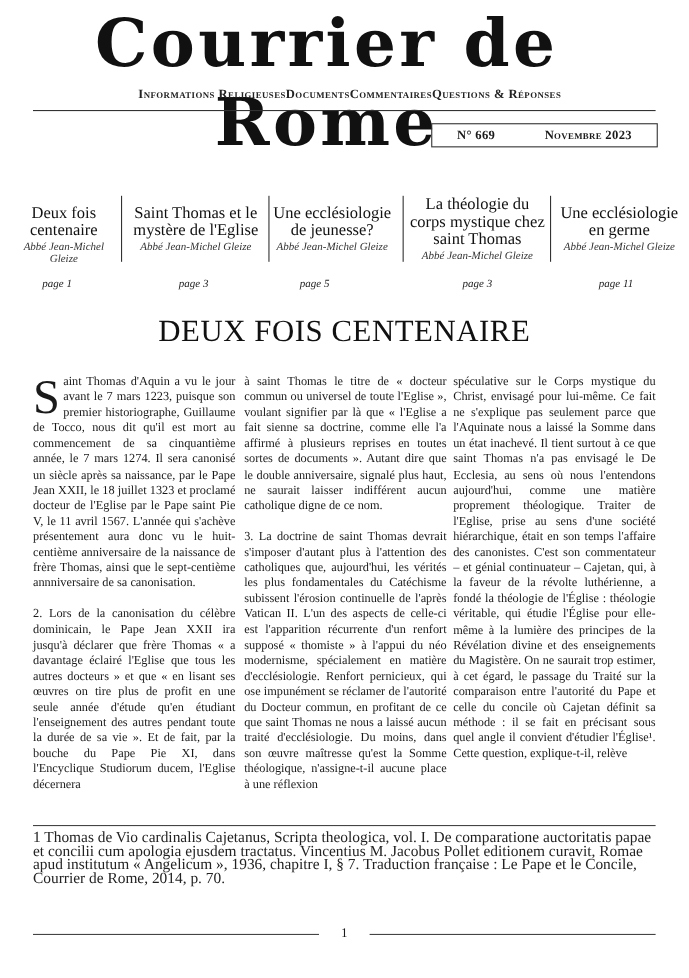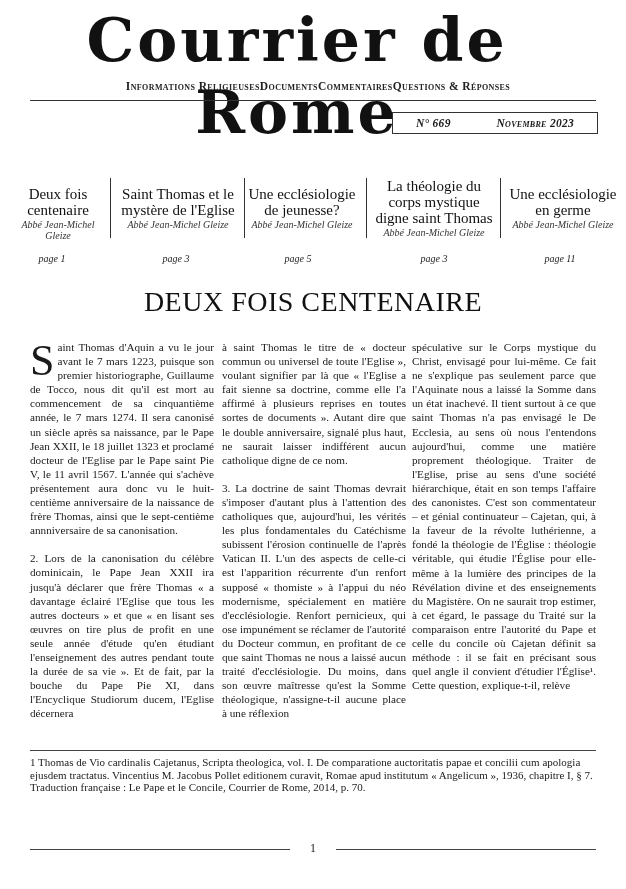--- a/index.html
+++ b/index.html
@@ -6,35 +6,35 @@
   body { width:626px; height:889px; position:relative; overflow:hidden; color:#1a1a1a;
          font-family:"Liberation Serif","DejaVu Serif",serif; }
   .masthead { position:absolute; left:0; top:4px; width:526px; text-align:center;
               font-family:"DejaVu Serif","Liberation Serif",serif; font-weight:bold;
               font-size:60px; letter-spacing:3px; line-height:72px; color:#111;padding-left:34px; }
   .nav { position:absolute; top:80px; left:40px; width:556px; display:flex; justify-content:center;
          font-size:11.5px; font-variant:small-caps; letter-spacing:0.4px; font-weight:bold; color:#222; }
   .rule-top { position:absolute; left:30px; width:566px; top:100px; border-top:1px solid #333; }
   .issue-box { position:absolute; left:392px; top:112px; width:204px; height:20px; border:1px solid #333;
                display:flex; justify-content:space-around; align-items:center;
-               font-size:11.5px; font-variant:small-caps; font-weight:bold; letter-spacing:0.3px;font-style:italic; }
+               font-size:11.5px; font-variant:small-caps; font-weight:bold; letter-spacing:0.3px; }
   .toc { position:absolute; top:178px; left:0; width:626px; height:70px; }
   .toc-item { position:absolute; text-align:center; }
   .toc-title { font-size:15px; line-height:16px; color:#111; }
   .toc-author { font-style:italic; font-size:10px; color:#333; margin-top:1px; }
   .toc-page { position:absolute; top:253px; font-style:italic; font-size:10px; color:#222; text-align:center; width:60px; }
   .toc-sep { position:absolute; top:178px; height:60px; border-left:1px solid #333; }
   .main-title { position:absolute; top:286px; left:0; width:626px; text-align:center; font-size:28px;
                 font-family:"Liberation Serif",serif; letter-spacing:0.5px; color:#111; }
   .col { position:absolute; top:340px; width:184px; font-size:11.2px; line-height:14.1px; text-align:justify;
          hyphens:auto; color:#1a1a1a; }
   .col p { margin:0 0 14px 0; }
   .dropcap { float:left; font-size:44px; line-height:38px; margin:2px 3px 0 0; }
   .fn-rule { position:absolute; left:30px; top:750px; width:566px; border-top:1px solid #444; }
-  .footnote { position:absolute; left:30px; top:756px; width:566px; font-size:11px; line-height:12.5px; color:#222; }
+  .footnote { position:absolute; left:30px; top:756px; width:566px; font-size:14px; line-height:12.5px; color:#222; }
   .bottom-rule-l { position:absolute; top:849px; left:30px; width:260px; border-top:1px solid #444; }
   .bottom-rule-r { position:absolute; top:849px; left:336px; width:260px; border-top:1px solid #444; }
   .page-num { position:absolute; top:841px; left:0; width:626px; text-align:center; font-size:12px; }
 </style>
 </head>
 <body>
 
 <div class="masthead">Courrier de Rome</div>
 
 <div class="nav">
@@ -57,36 +57,36 @@
   </div>
   <div class="toc-item" style="left:114px;width:128px;top:8px;text-align:center;">
     <div class="toc-title">Saint Thomas et le mystère de l'Eglise</div>
     <div class="toc-author">Abbé Jean-Michel Gleize</div>
   </div>
   <div class="toc-item" style="left:246px;width:112px;top:8px;">
     <div class="toc-title">Une ecclésiologie de jeunesse?</div>
     <div class="toc-author">Abbé Jean-Michel Gleize</div>
   </div>
   <div class="toc-item" style="left:372px;width:124px;top:0px;">
-    <div class="toc-title">La théologie du corps mystique digne saint Thomas</div>
+    <div class="toc-title">La théologie du corps mystique chez saint Thomas</div>
     <div class="toc-author">Abbé Jean-Michel Gleize</div>
   </div>
   <div class="toc-item" style="left:504px;width:118px;top:8px;">
     <div class="toc-title">Une ecclésiologie en germe</div>
     <div class="toc-author">Abbé Jean-Michel Gleize</div>
   </div>
 </div>
 <div class="toc-sep" style="left:110px;"></div>
 <div class="toc-sep" style="left:244px;"></div>
 <div class="toc-sep" style="left:366px;"></div>
 <div class="toc-sep" style="left:500px;"></div>
 
 <div class="toc-page" style="left:22px;">page 1</div>
 <div class="toc-page" style="left:146px;">page 3</div>
-<div class="toc-page" style="left:268px;">page 5</div>
+<div class="toc-page" style="left:256px;">page 5</div>
 <div class="toc-page" style="left:404px;">page 3</div>
 <div class="toc-page" style="left:530px;">page 11</div>
 
 <h1 class="main-title" style="margin:0;font-weight:normal;">DEUX FOIS CENTENAIRE</h1>
 
 <div class="col" style="left:30px;">
   <p><span class="dropcap">S</span><span>aint Thomas d'Aquin a vu le jour avant le 7 mars 1223, puisque son premier historiographe, Guillaume de Tocco, nous dit qu'il est mort au commencement de sa cinquantième année, le 7 mars 1274. Il sera canonisé un siècle après sa naissance, par le Pape Jean XXII, le 18 juillet 1323 et proclamé docteur de l'Eglise par le Pape saint Pie V, le 11 avril 1567. L'année qui s'achève présentement aura donc vu le huit-centième anniversaire de la naissance de frère Thomas, ainsi que le sept-centième annniversaire de sa canonisation.</span></p>
   <p>2. Lors de la canonisation du célèbre dominicain, le Pape Jean XXII ira jusqu'à déclarer que frère Thomas « a davantage éclairé l'Eglise que tous les autres docteurs » et que « en lisant ses œuvres on tire plus de profit en une seule année d'étude qu'en étudiant l'enseignement des autres pendant toute la durée de sa vie ». Et de fait, par la bouche du Pape Pie XI, dans l'Encyclique Studiorum ducem, l'Eglise décernera</p>
 </div>
 

